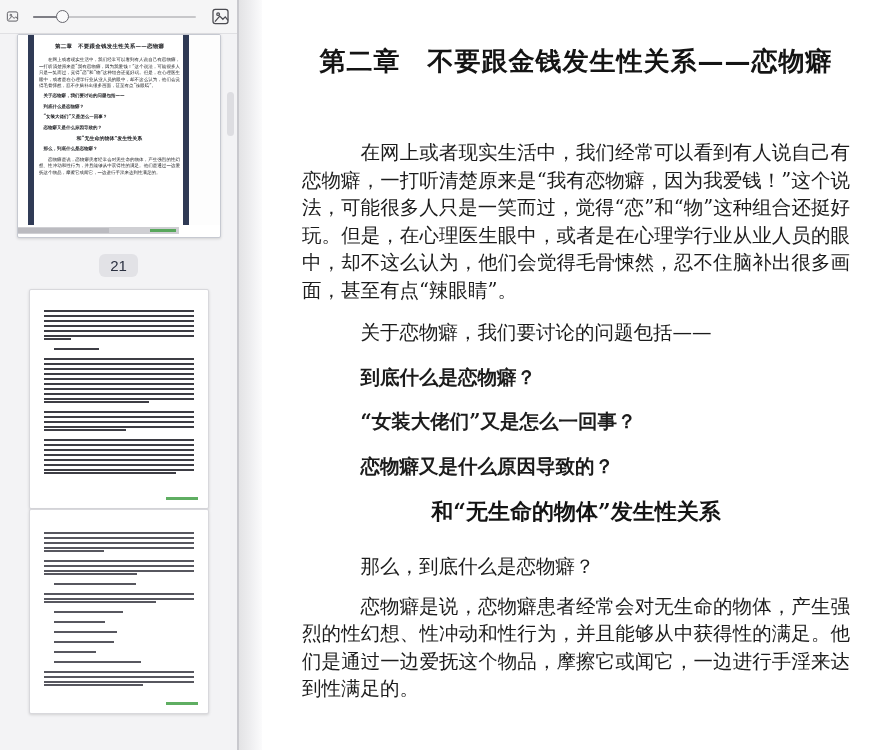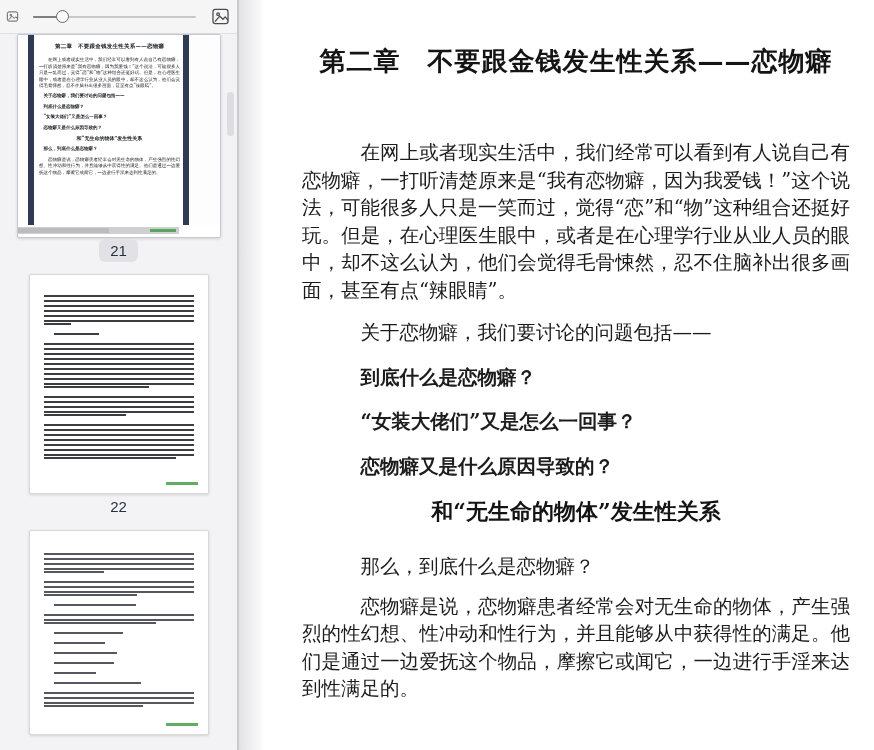--- a/index.html
+++ b/index.html
@@ -32,21 +32,21 @@
                 color: #17181c; }
   .mini-title { font-size: 11px; font-weight: 700; text-align: center; margin-bottom: 14px; letter-spacing: .5px; }
   .mini-p { font-size: 9px; line-height: 13px; text-align: justify; text-indent: 2em; margin-bottom: 7px; }
   .mini-q { font-size: 9px; font-weight: 700; margin-bottom: 8px; text-indent: 1em; }
   .mini-h2 { font-size: 10px; font-weight: 700; text-align: center; margin: 4px 0 8px; }
   .t1-footer { position: relative; height: 7px; background: #cfcfd3; margin: 2px 41px 0 0; }
   .t1-footer .bar { position: absolute; left: 0; top: 1px; height: 5px; width: 57%; background: #bbbbc0; }
   .wm { background: #43a047; opacity: .85; }
   .t1-footer .wm { position: absolute; right: 3px; top: 2px; width: 26px; height: 3px; }
 
-  .page-num-row { text-align: center; margin: 1px 0 12px; font-family: "Liberation Sans","DejaVu Sans",sans-serif; }
+  .page-num-row { text-align: center; margin: 16px 0 12px; font-family: "Liberation Sans","DejaVu Sans",sans-serif; }
   .page-num { display: inline-block; font-size: 15px; color: #2b3040; padding: 3px 11px; border-radius: 6px; }
   .page-num.current { background: #e2e2e6; }
 
   .t2 { width: 180px; height: 220px; position: relative; padding: 20px 14px 0 14px; }
   .t3 { width: 180px; height: 205px; position: relative; padding: 22px 14px 0 14px; }
   .fp { background: repeating-linear-gradient(to bottom,#3d3d44 0,#3d3d44 2px,transparent 2px,transparent 5px); margin-bottom: 1px; }
   .fl { height: 2px; background: #3d3d44; margin-bottom: 8px; }
   .t3 .fp { background: repeating-linear-gradient(to bottom,#57575f 0,#57575f 2px,transparent 2px,transparent 5px); }
   .t3 .fl, .t3 .fln { background: #57575f; }
   .fln { height: 2px; background: #3d3d44; margin: 0 0 8px 10px; }
@@ -137,23 +137,20 @@
           <div class="fln" style="width:30%"></div>
           <div class="fp" style="height:42px"></div>
             <div class="fl" style="width:70%"></div>
           <div class="fp" style="height:17px"></div>
             <div class="fl" style="width:55%"></div>
           <div class="fp" style="height:32px"></div>
             <div class="fl" style="width:88%"></div>
         </div>
         <span class="wm"></span>
       </div>
-      <div class="page-num-row">
-        <span class="page-num">22</span>
-      </div>
 
       <div class="thumb-card t3">
         <div>
           <div class="fp" style="height:17px"></div>
             <div class="fl" style="width:40%"></div>
           <div class="fp" style="height:12px"></div>
             <div class="fl" style="width:62%"></div>
           <div class="fln" style="width:55%"></div>
           <div class="fp" style="height:7px"></div>
             <div class="fl" style="width:75%"></div>

